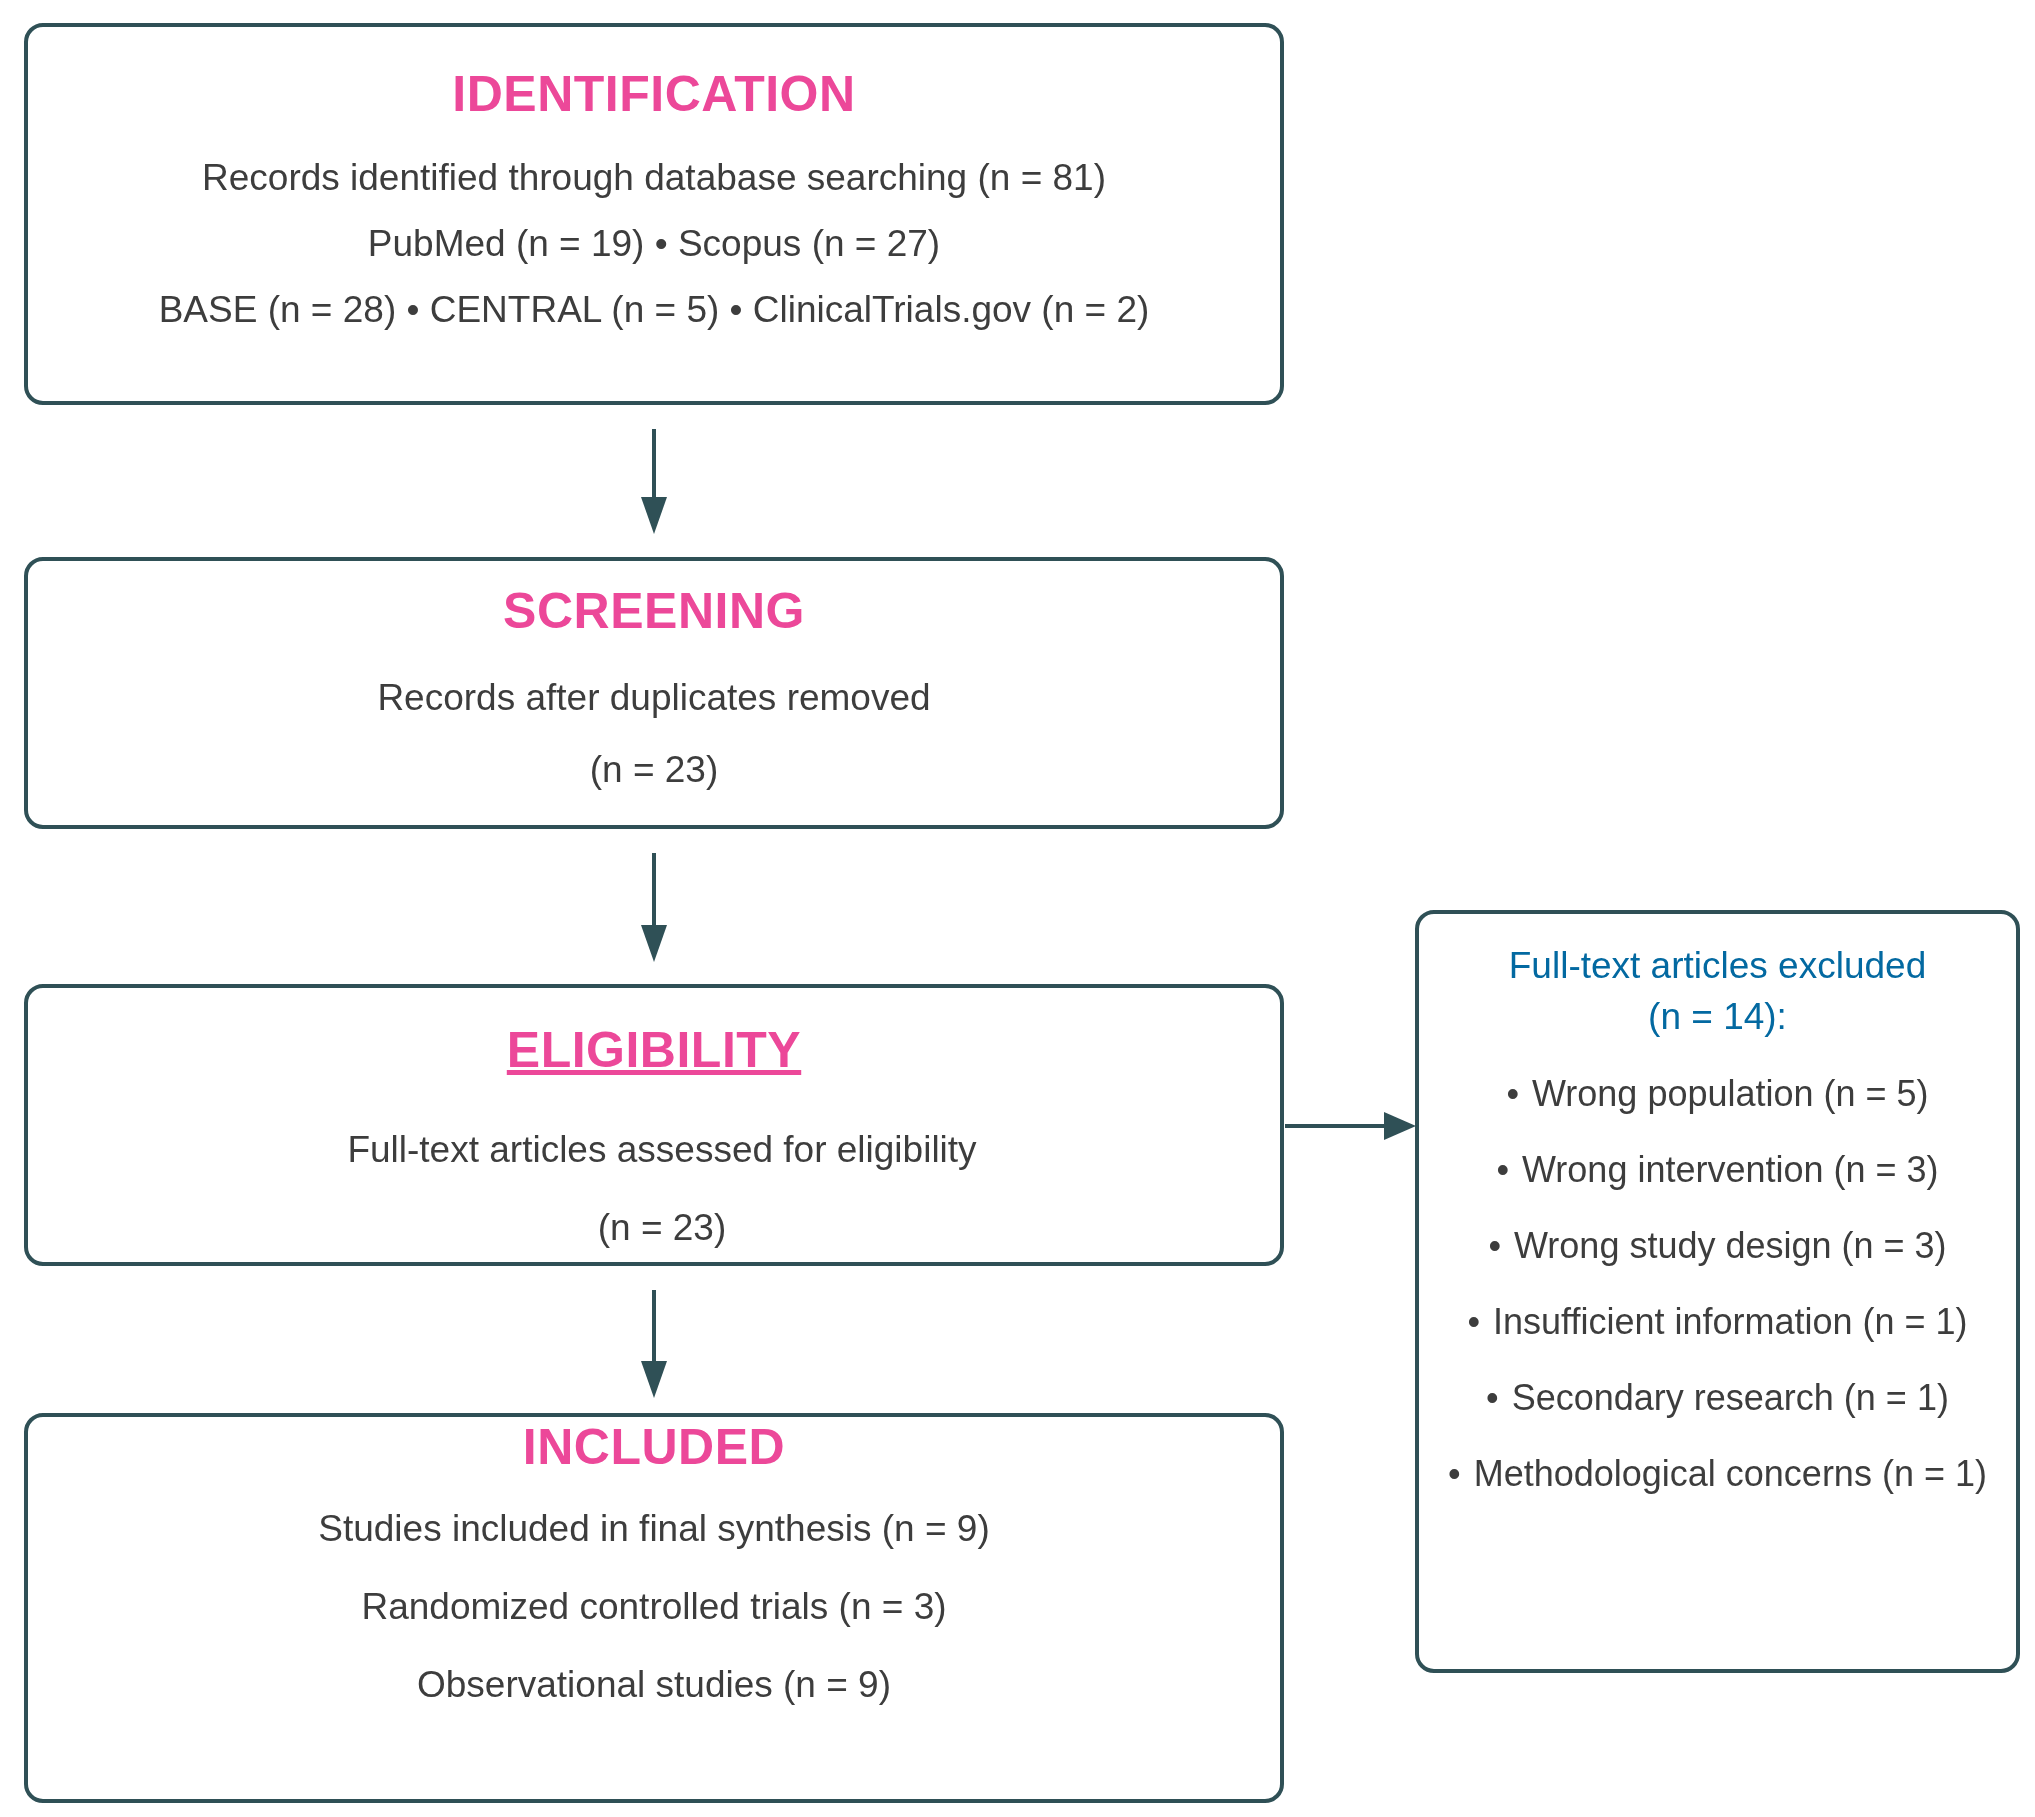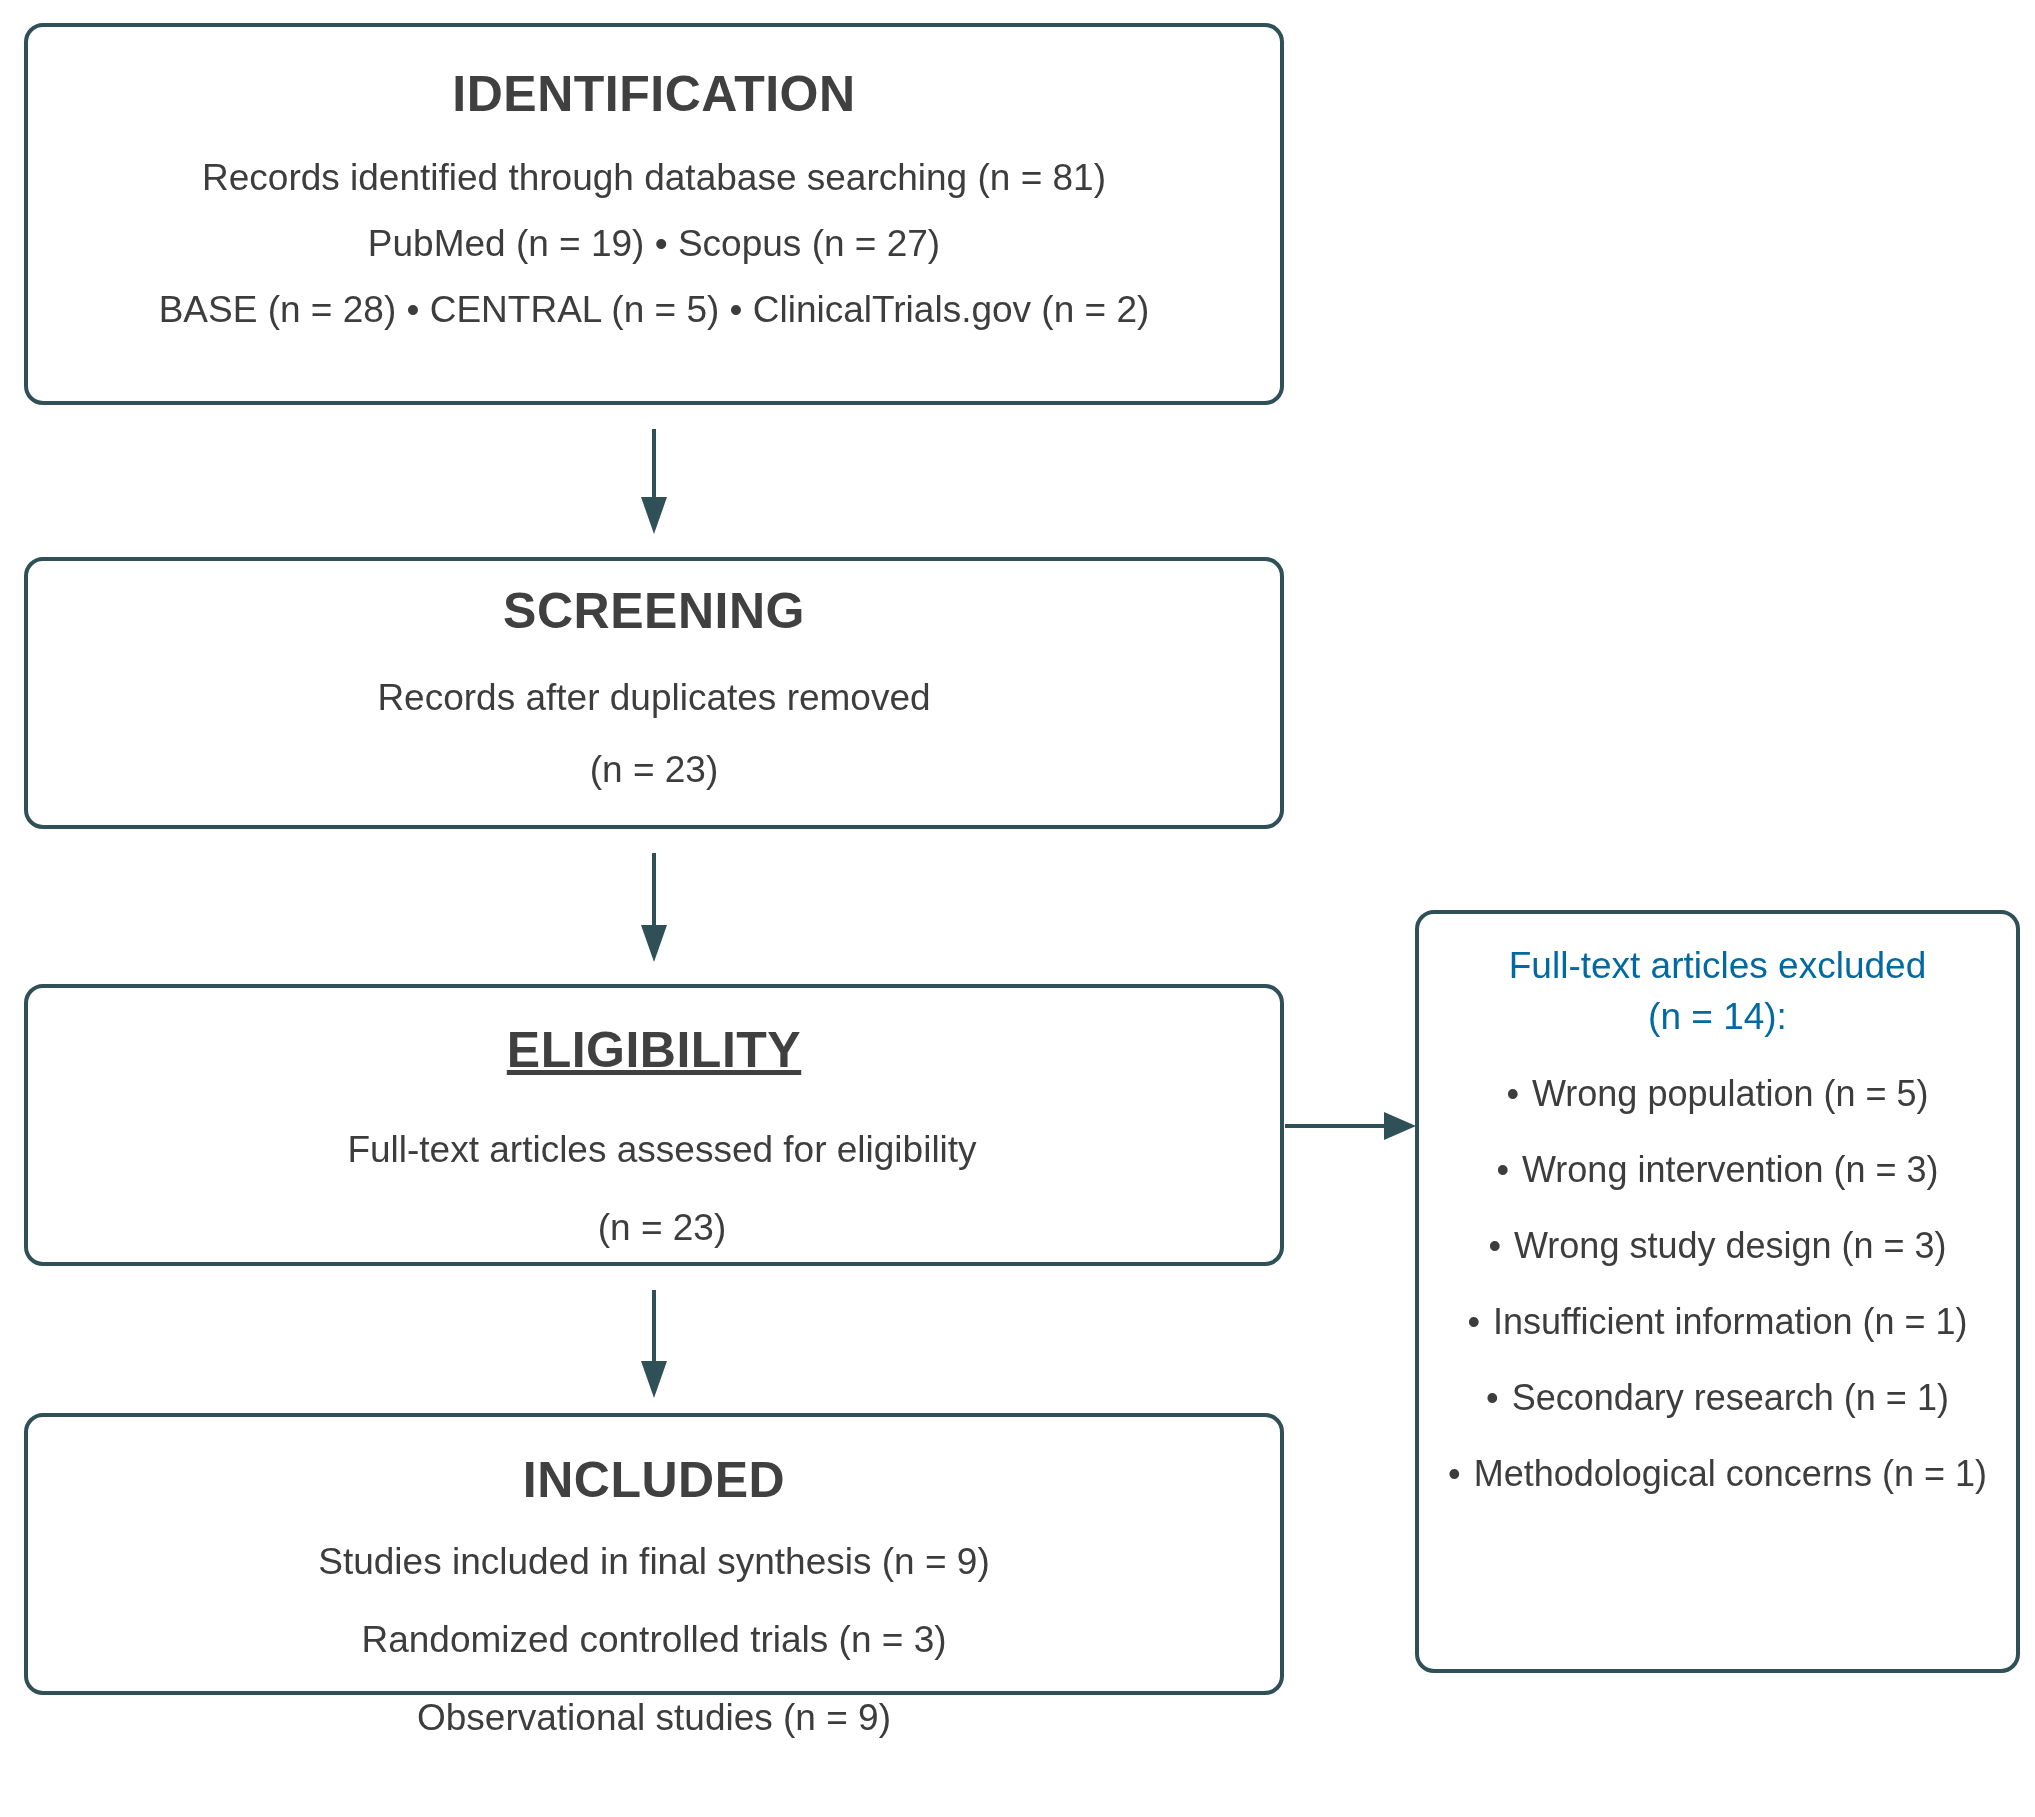--- a/index.html
+++ b/index.html
@@ -25,21 +25,21 @@
     border: 4.3px solid #2f5056;
     border-radius: 19px;
     background: #ffffff;
     text-align: center;
   }
   .stage .title {
     margin: 0;
     font-size: 50px;
     font-weight: bold;
     line-height: 60px;
-    color: #404040;
+    color: #ec4899;
     letter-spacing: 0.5px;
     white-space: nowrap;
   }
   .stage .line {
     margin: 0;
     font-size: 37px;
     color: #3d3d3d;
     white-space: nowrap;
   }
 
@@ -48,21 +48,21 @@
   .b1 .line  { line-height: 66px; }
 
   .b2 { top: 557px; height: 272px; padding-top: 20px; }
   .b2 .title { margin-bottom: 21.4px; }
   .b2 .line  { line-height: 72px; }
 
   .b3 { top: 984px; height: 282px; padding-top: 32px; }
   .b3 .title { margin-bottom: 31px; text-decoration: underline; }
   .b3 .line  { line-height: 78px; padding-left: 16px; }
 
-  .b4 { top: 1413px; height: 282px; padding-top: 33px; }
+  .b4 { top: 1413px; height: 390px; }
   .b4 .title { margin-bottom: 13.4px; }
   .b4 .line  { line-height: 78px; }
 
   
   .excl {
     position: absolute;
     left: 1415px;
     top: 910px;
     width: 605px;
     height: 763px;

